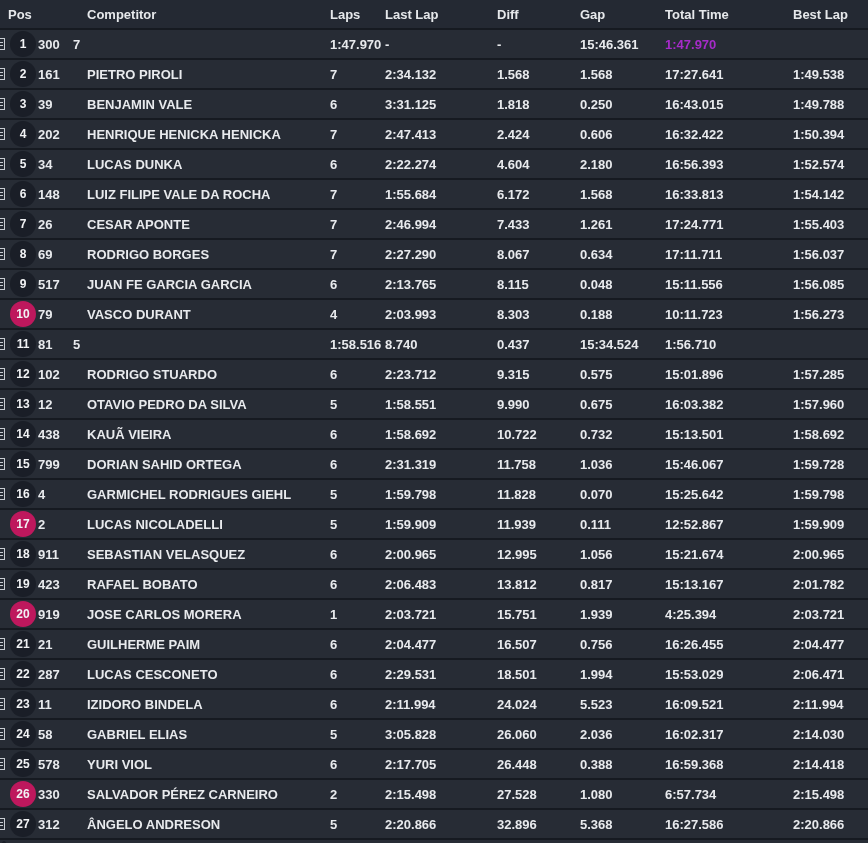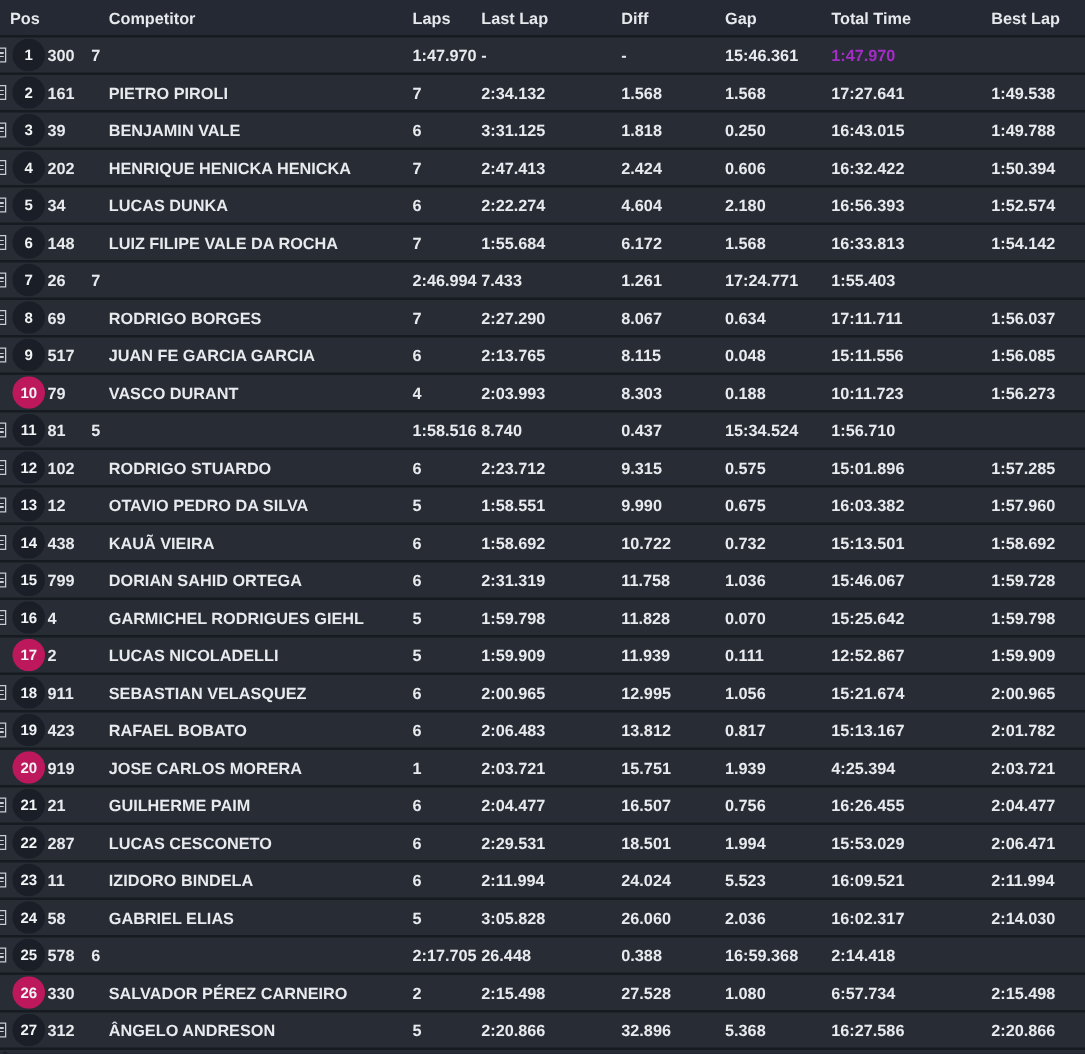--- a/index.html
+++ b/index.html
@@ -166,20 +166,21 @@
     <span class="cell c-best">1:54.142</span>
   </div>
       <div class="grid-row row">
     <span class="cell c-icon">
           <span class="cam"></span>
         </span>
     <span class="cell pos-wrap">
           <span class="pos-circle">7</span>
         </span>
     <span class="cell c-num">26</span>
+    <span class="cell c-name">CESAR APONTE</span>
     <span class="cell c-laps">7</span>
     <span class="cell">2:46.994</span>
     <span class="cell">7.433</span>
     <span class="cell">1.261</span>
     <span class="cell">17:24.771</span>
     <span class="cell c-best">1:55.403</span>
   </div>
       <div class="grid-row row">
     <span class="cell c-icon">
           <span class="cam"></span>
@@ -452,20 +453,21 @@
     <span class="cell c-best">2:14.030</span>
   </div>
       <div class="grid-row row">
     <span class="cell c-icon">
           <span class="cam"></span>
         </span>
     <span class="cell pos-wrap">
           <span class="pos-circle">25</span>
         </span>
     <span class="cell c-num">578</span>
+    <span class="cell c-name">YURI VIOL</span>
     <span class="cell c-laps">6</span>
     <span class="cell">2:17.705</span>
     <span class="cell">26.448</span>
     <span class="cell">0.388</span>
     <span class="cell">16:59.368</span>
     <span class="cell c-best">2:14.418</span>
   </div>
       <div class="grid-row row no-icon">
     <span class="cell c-icon">
           <span class="cam"></span>

